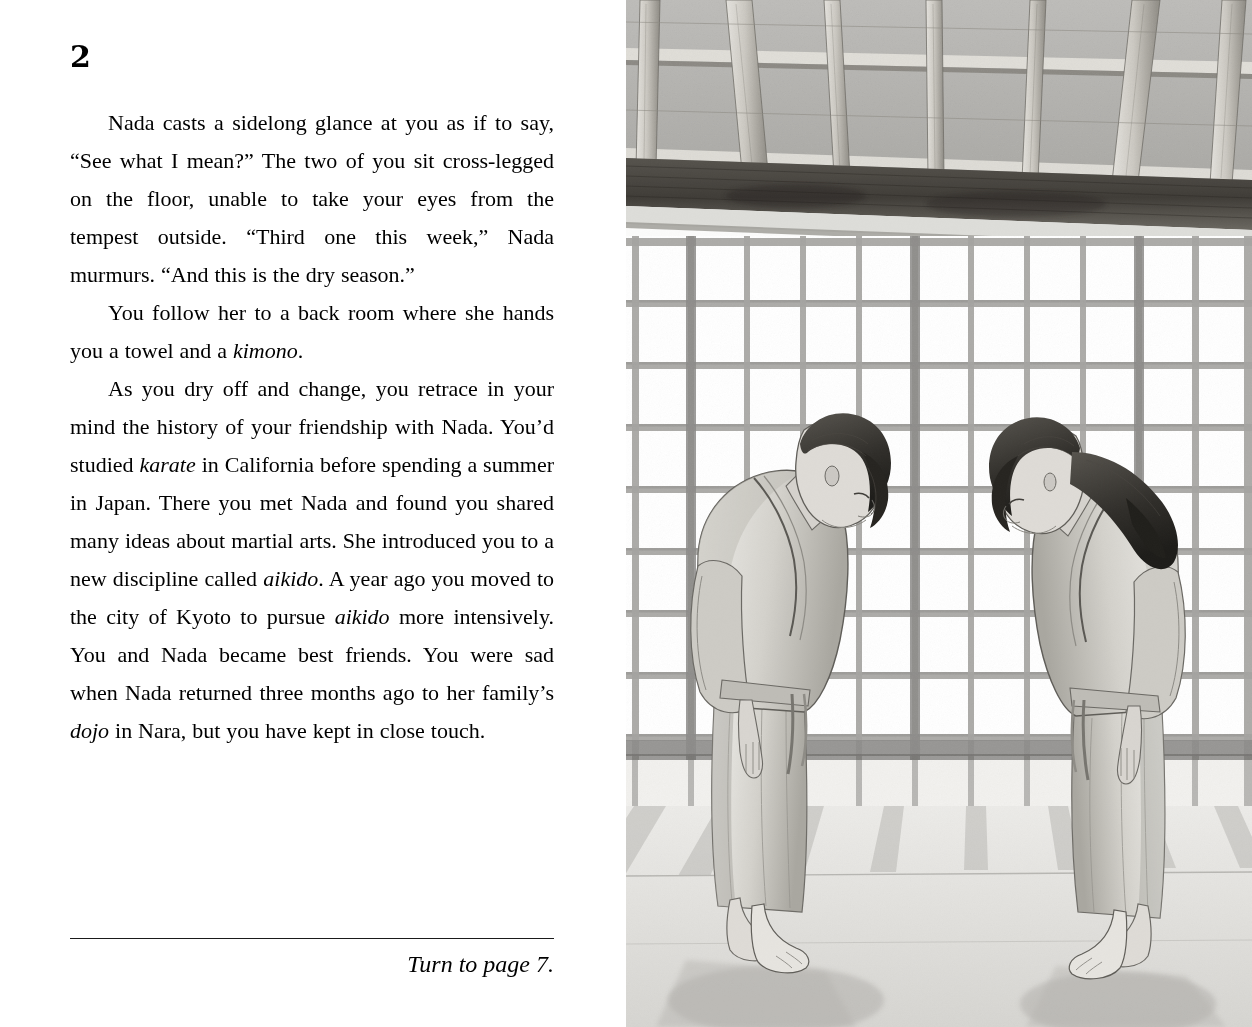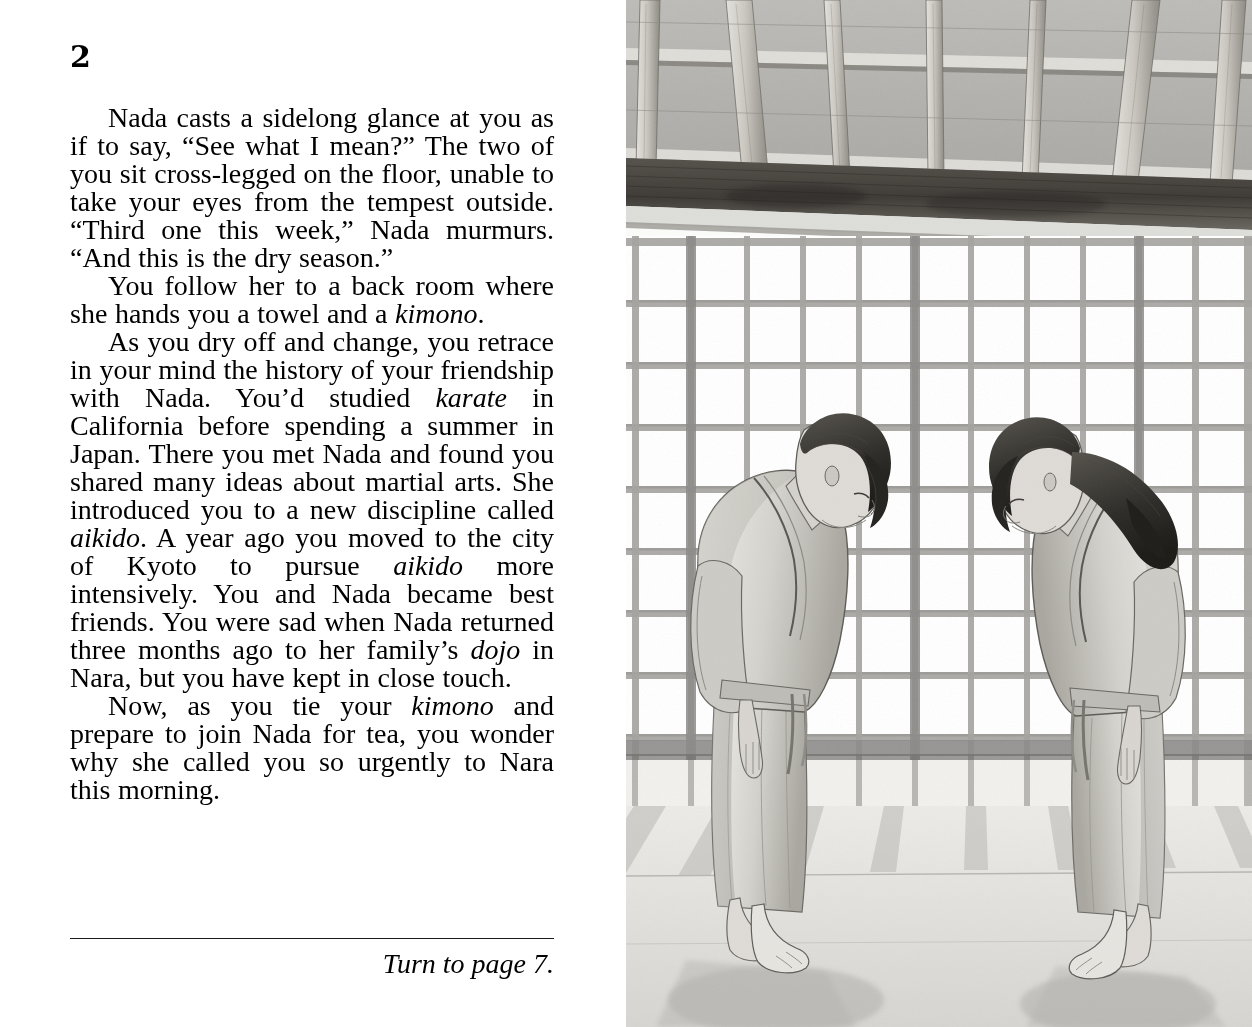--- a/index.html
+++ b/index.html
@@ -39,22 +39,22 @@
   .chapter-number {
     font-family: "DejaVu Serif", "Liberation Serif", serif;
     font-weight: bold;
     font-size: 30px;
     line-height: 1;
     margin: 0 0 32px 0;
     letter-spacing: 0;
   }
   .para {
     margin: 0;
-    font-size: 28px;
-    line-height: 28px;
+    font-size: 22px;
+    line-height: 38px;
     text-align: justify;
     text-indent: 38px;
     text-justify: inter-word;
     word-spacing: 0.02em;
     -webkit-hyphens: none;
     hyphens: none;
   }
   .para em {
     font-style: italic;
   }
@@ -67,21 +67,21 @@
     height: 0;
     border-top: 1.6px solid #1a1a1a;
   }
   .footer-note {
     position: absolute;
     left: 70px;
     top: 950px;
     width: 484px;
     text-align: right;
     font-style: italic;
-    font-size: 28px;
+    font-size: 24px;
     line-height: 28px;
   }
 
   
   .illustration {
     position: relative;
     width: 626px;
     height: 1027px;
     overflow: hidden;
     background: #fbfbfb;
@@ -98,21 +98,20 @@
 <div class="page">
 
   <div class="text-page">
 
     <div class="text-body">
       <div class="chapter-number">2</div>
 
       <p class="para">Nada casts a sidelong glance at you as if to say, “See what I mean?” The two of you sit cross-legged on the floor, unable to take your eyes from the tempest outside. “Third one this week,” Nada murmurs. “And this is the dry season.”</p>
       <p class="para">You follow her to a back room where she hands you a towel and a <em>kimono</em>.</p>
       <p class="para">As you dry off and change, you retrace in your mind the history of your friendship with Nada. You’d studied <em>karate</em> in California before spending a summer in Japan. There you met Nada and found you shared many ideas about martial arts. She introduced you to a new discipline called <em>aikido</em>. A year ago you moved to the city of Kyoto to pursue <em>aikido</em> more intensively. You and Nada became best friends. You were sad when Nada returned three months ago to her family’s <em>dojo</em> in Nara, but you have kept in close touch.</p>
-      <p class="para">Now, as you tie your <em>kimono</em> and prepare to join Nada for tea, you wonder why she called you so urgently to Nara this morning.</p>
     </div>
 
     <div class="footer-rule"></div>
     <div class="footer-note">Turn to page 7.</div>
   </div>
 
   <div class="illustration">
     <svg viewBox="0 0 626 1027" preserveAspectRatio="none">
       <defs>
         <linearGradient id="ceilGrad" x1="0" y1="0" x2="0" y2="1">

